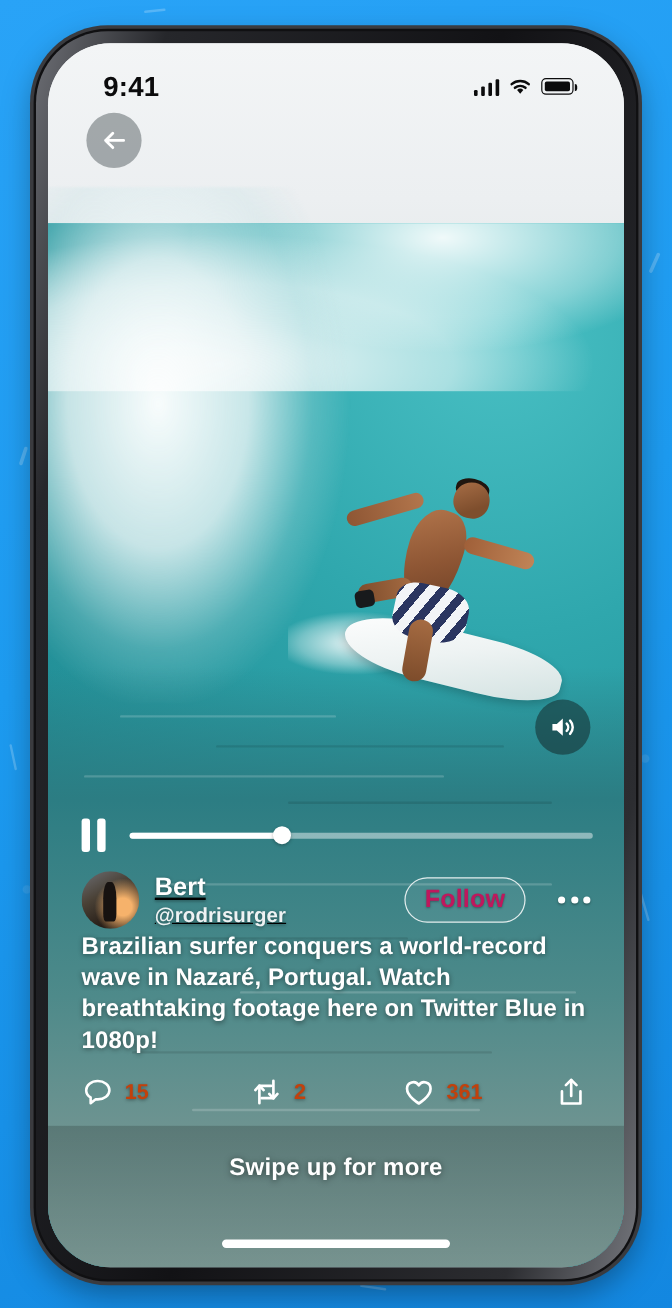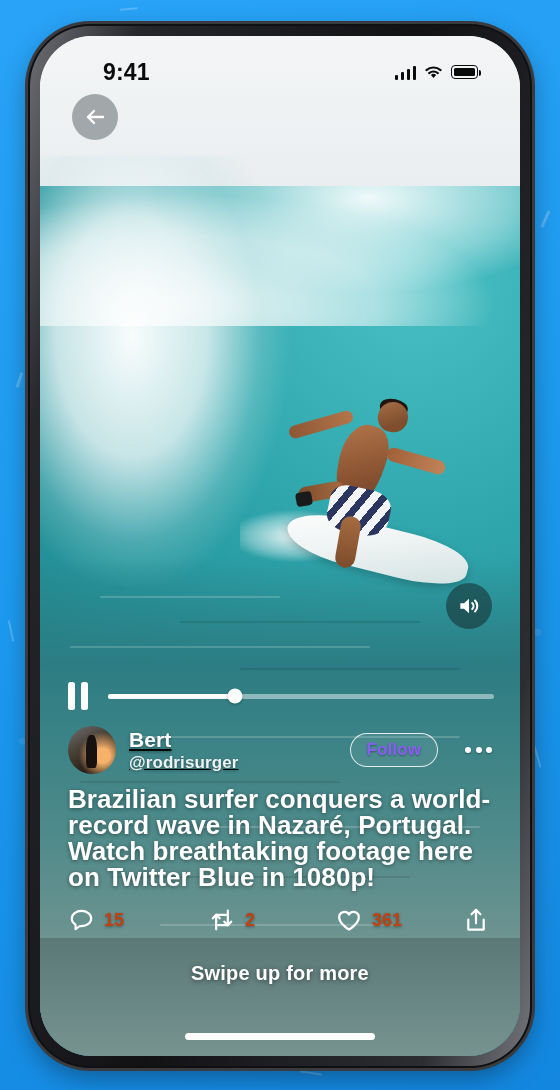--- a/index.html
+++ b/index.html
@@ -126,21 +126,21 @@
   .leg-front {
     position:absolute; left:48px; top:120px; width:20px; height:52px;
     background:linear-gradient(180deg,#a56b42,#7d4c2b); border-radius:10px;
     transform:rotate(10deg);
   }
   .ankle { position:absolute; left:6px; top:96px; width:16px; height:14px;
     background:#181a1c; border-radius:4px; transform:rotate(-10deg); }
 
   
   .statusbar {
-    position:absolute; left:17px; right:0; top:0; height:58px; z-index:6;
+    position:absolute; left:0; right:0; top:0; height:58px; z-index:6;
     display:flex; align-items:center; justify-content:space-between;
     padding:14px 42px 0 46px;
   }
   .clock { font-size:23px; font-weight:700; color:#0b0b0c; letter-spacing:.2px; }
   .sb-right { display:flex; align-items:center; gap:8px; }
   .bars { display:flex; align-items:flex-end; gap:2.5px; height:15px; }
   .bars i { width:3.5px; background:#0b0b0c; border-radius:1px; display:block; }
   .bars i:nth-child(1){height:5px} .bars i:nth-child(2){height:8px}
   .bars i:nth-child(3){height:11px} .bars i:nth-child(4){height:14px}
   .batt {
@@ -198,30 +198,30 @@
     background:#171210; border-radius:40% 40% 20% 20%;
   }
   .names { display:flex; flex-direction:column; gap:1px;text-decoration:underline; }
   .dname { font-size:21px; font-weight:700; color:#fff; letter-spacing:.1px;
            text-shadow:0 1px 3px rgba(0,0,0,.4); }
   .handle { font-size:17px; font-weight:600; color:#eef2f3; letter-spacing:.1px;
             text-shadow:0 1px 3px rgba(0,0,0,.4); }
   .spacer { flex:1; }
   .follow {
     border:1.6px solid rgba(255,255,255,.85); border-radius:20px;
-    padding:6px 16px; color:#8b5cf6; font-size:17px; font-weight:700;
+    padding:6px 16px; color:#be185d; font-size:21px; font-weight:700;
     background:rgba(255,255,255,.07); letter-spacing:.1px;
     text-shadow:0 1px 2px rgba(0,0,0,.35);
   }
   .more { display:flex; gap:4.5px; margin-left:14px; }
   .more i { width:6px; height:6px; border-radius:50%; background:#fff; display:block;
             box-shadow:0 1px 2px rgba(0,0,0,.35); }
 
   .caption {
-    margin-top:12px; color:#fff; font-size:26px; font-weight:700;
+    margin-top:2px; color:#fff; font-size:20px; font-weight:700;
     line-height:26px; letter-spacing:.05px;
     text-shadow:0 1px 4px rgba(0,0,0,.45);
   }
 
   .actions {
     margin-top:16px; display:flex; align-items:center; padding-right:2px;
   }
   .act { display:flex; align-items:center; gap:9px; }
   .act .cnt { color:#c2410c; font-size:18px; font-weight:700;
               text-shadow:0 1px 3px rgba(0,0,0,.4); }

